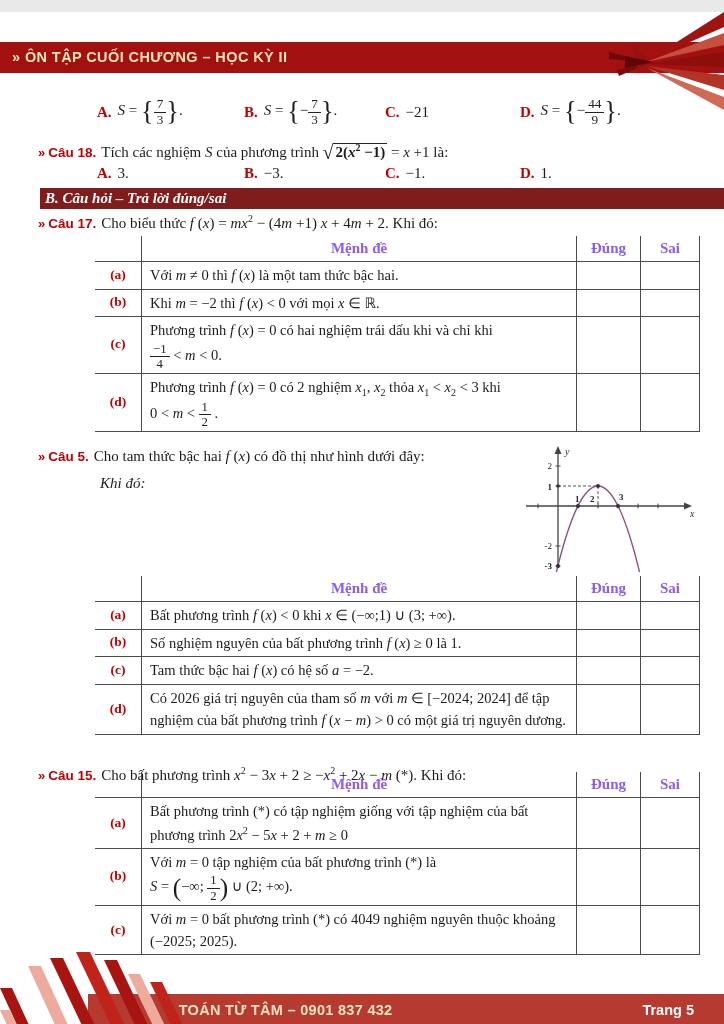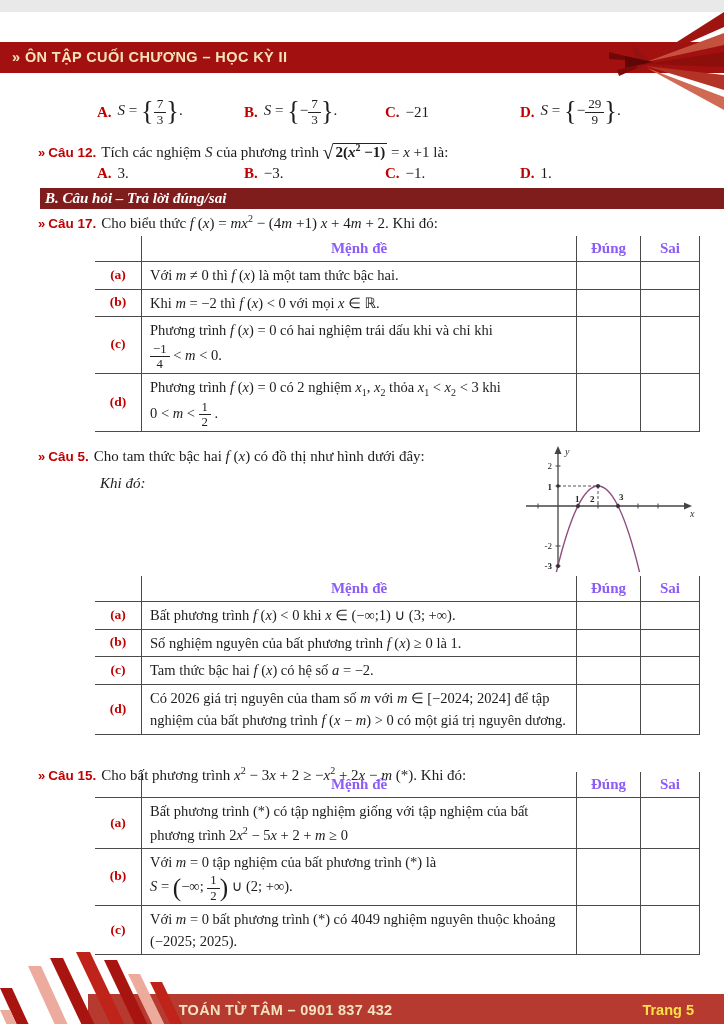--- a/index.html
+++ b/index.html
@@ -45,21 +45,21 @@
 
   
   .graph-wrap{position:absolute;left:518px;top:428px;z-index:1;}
   .graph text{font-family:"Liberation Serif",serif;}
 
   
   .footer-band{position:absolute;left:88px;top:982px;width:636px;height:33px;background:#b73a30;z-index:2;}
   .footer-brand{position:absolute;left:78px;top:8px;font-family:"Liberation Sans",sans-serif;font-weight:bold;
         font-size:14.5px;color:#f2e3c0;letter-spacing:.3px;white-space:nowrap;}
   .footer-page{position:absolute;right:30px;top:8px;font-family:"Liberation Sans",sans-serif;font-weight:bold;
-        font-size:14.5px;color:#fde047;}
+        font-size:14.5px;color:#ffffff;}
   .stripes{position:absolute;left:0;top:940px;z-index:3;}
 </style>
 </head>
 <body>
 
 <div class="page">
 
   <svg class="burst" width="135" height="98" viewBox="0 0 135 98">
     <polygon points="58,49 135,0 135,15" fill="#9e1410"></polygon>
     <polygon points="57,50 135,21 135,33" fill="#c4503e"></polygon>
@@ -91,28 +91,28 @@
             <span class="d">3</span>
           </span><span class="brc">}</span>.</span>
       </div>
     <div class="opt" style="left:385px;top:80px;">
         <span class="okey">C.</span>
         <span>−21</span>
       </div>
     <div class="opt" style="left:520px;top:80px;">
         <span class="okey">D.</span>
         <span><i>S</i> = <span class="brc">{</span>−<span class="fr">
-            <span class="n">29</span>
+            <span class="n">44</span>
             <span class="d">9</span>
           </span><span class="brc">}</span>.</span>
       </div>
   </div>
 
   <div class="qline" style="top:130px;">
-    <span class="qmark">»</span><span class="qnum">Câu 12.</span><span class="qtext">Tích các nghiệm <i>S</i> của phương trình <span class="sqrt">√</span><span class="rad">2(<i>x</i><sup>2</sup> −1)</span> = <i>x</i> +1 là:</span>
+    <span class="qmark">»</span><span class="qnum">Câu 18.</span><span class="qtext">Tích các nghiệm <i>S</i> của phương trình <span class="sqrt">√</span><span class="rad">2(<i>x</i><sup>2</sup> −1)</span> = <i>x</i> +1 là:</span>
   </div>
   <div>
     <div class="opt" style="left:97px;top:150px;height:22px;">
         <span class="okey">A.</span>
         <span>3.</span>
       </div>
     <div class="opt" style="left:244px;top:150px;height:22px;">
         <span class="okey">B.</span>
         <span>−3.</span>
       </div>

